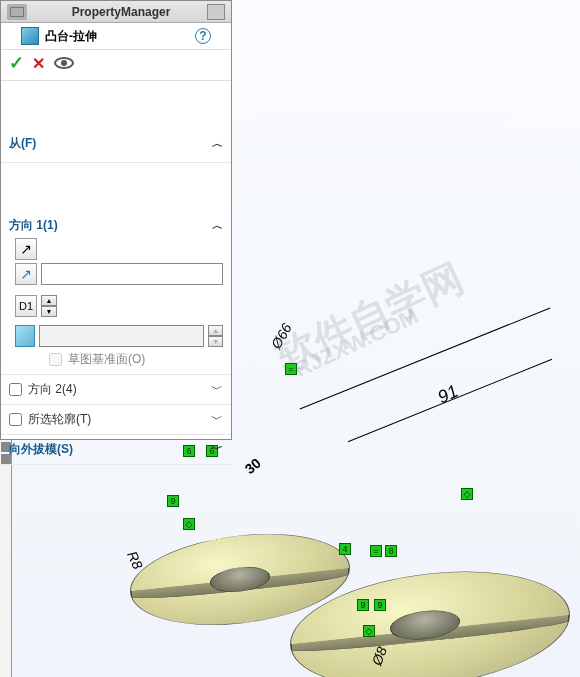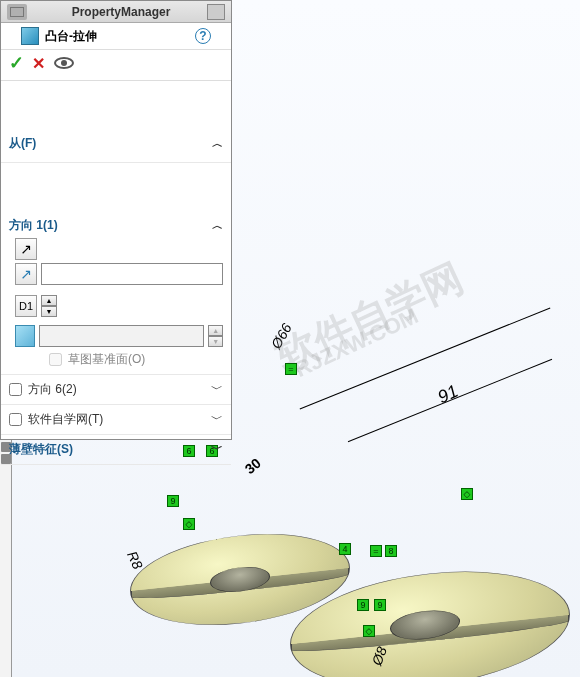--- a/index.html
+++ b/index.html
@@ -226,28 +226,28 @@
     </div>
 
     <div class="chk-row">
       <input type="checkbox" disabled="" style="">
       <span>草图基准面(O)</span>
     </div>
   </div>
 
   <div class="collapsed-row">
     <input type="checkbox" style="">
-    <span>方向 6(2)</span>
+    <span>方向 2(4)</span>
     <span class="caret">﹀</span>
   </div>
 
   <div class="collapsed-row">
     <input type="checkbox" style="">
-    <span>软件自学网(T)</span>
+    <span>所选轮廓(T)</span>
     <span class="caret">﹀</span>
   </div>
 
   <div class="collapsed-row" style="font-weight:bold; color:#1a5a8a;">
-    <span>薄壁特征(S)</span>
+    <span>向外拔模(S)</span>
     <span class="caret">﹀</span>
   </div>
 
 </div>
 
 </body></html>

